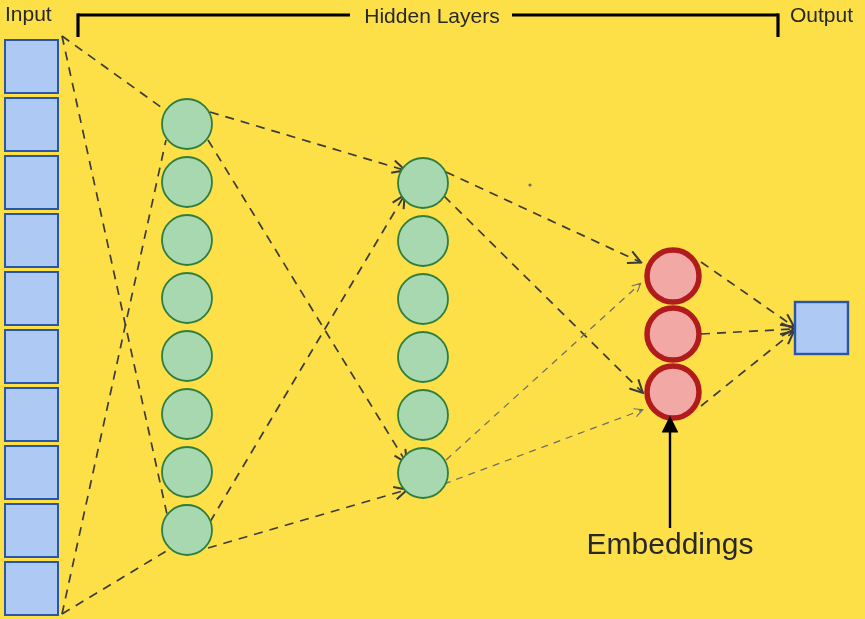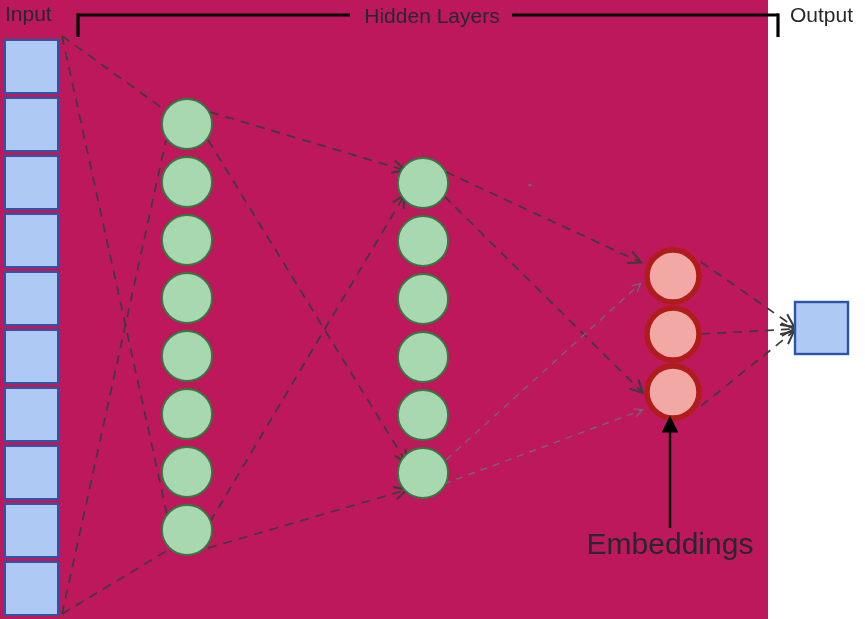--- a/index.html
+++ b/index.html
@@ -9,23 +9,23 @@
     background: #ffffff;
   }
   body {
     width: 865px;
     height: 619px;
     overflow: hidden;
     font-family: "Liberation Sans", sans-serif;
   }
   #diagram-root {
     position: relative;
-    width: 768px;
+    width: 865px;
     height: 619px;
-    background: #be185d;
+    background: #fde047;
   }
   svg#nn-svg {
     display: block;
     width: 865px;
     height: 619px;
   }
   .label-text {
     font-family: "Liberation Sans", sans-serif;
     font-size: 21px;
     fill: #26282b;

